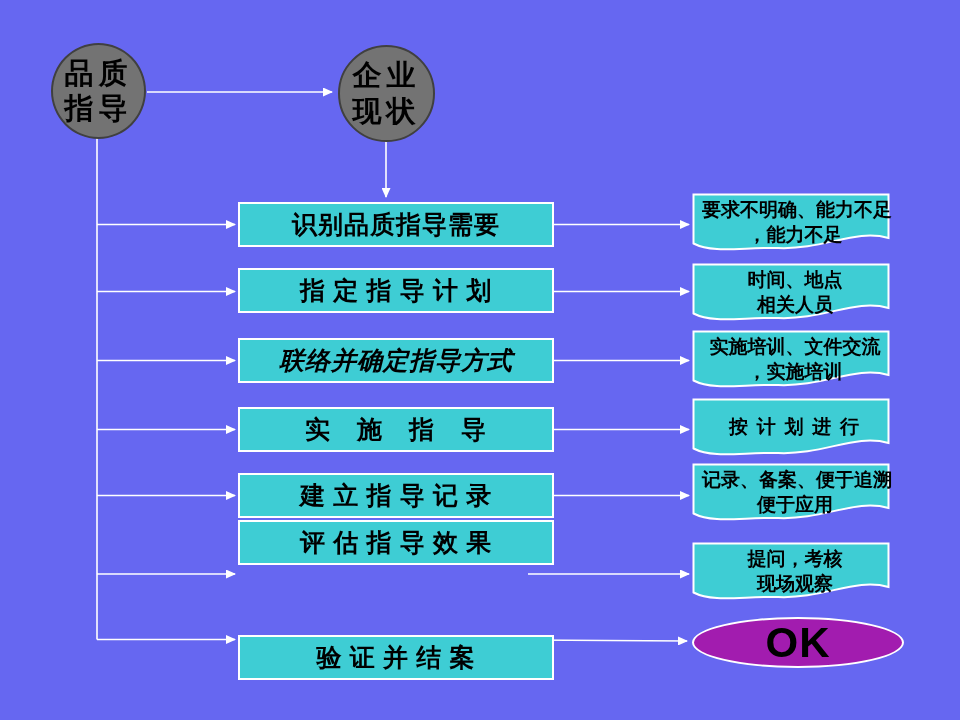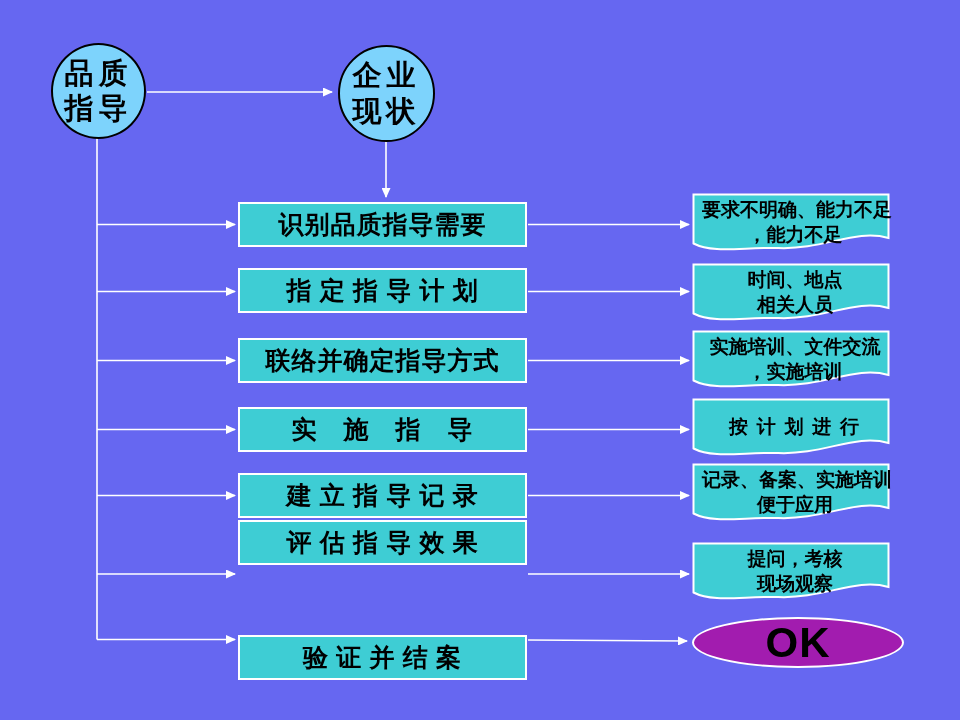--- a/index.html
+++ b/index.html
@@ -7,30 +7,30 @@
     width:960px;height:720px;overflow:hidden;
     background:#6667F1;
     font-family:"Liberation Serif","DejaVu Serif",serif;
   }
   .stage{position:relative;width:960px;height:720px;}
   .wires{position:absolute;left:0;top:0;z-index:1;}
 
   
   .circle{
     position:absolute;z-index:2;border-radius:50%;
-    background:#7dd3fc;border:2px solid #000000;box-sizing:border-box;
+    background:#737373;border:2px solid #404040;box-sizing:border-box;
     display:flex;align-items:center;justify-content:center;
     color:#000;font-weight:bold;font-size:29px;line-height:1.22;
     letter-spacing:5px;text-align:center;
   }
   .circle span{display:block;}
 
   
   .step{
-    position:absolute;z-index:2;left:238px;width:289px;height:45px;
+    position:absolute;z-index:2;left:238px;width:316px;height:45px;
     background:#3ECDD4;border:2px solid #fff;box-sizing:border-box;
     display:flex;align-items:center;justify-content:center;
     color:#000;font-weight:bold;font-size:25px;letter-spacing:1px;
     white-space:nowrap;
   }
 
   
   .note{position:absolute;z-index:2;left:692px;width:198px;height:64px;}
   .note svg{position:absolute;left:0;top:0;width:100%;height:100%;}
   .ntext{
@@ -92,21 +92,21 @@
       <span>现状</span>
     </div>
   </div>
 
   <div class="step" style="top:202px;">
       <span>识别品质指导需要</span>
     </div>
   <div class="step" style="top:268px;">
       <span>指 定 指 导 计 划</span>
     </div>
-  <div class="step" style="top:338px;">
+  <div class="step" style="top:338px;font-style:italic;">
       <span>联络并确定指导方式</span>
     </div>
   <div class="step" style="top:407px;">
       <span>实　施　指　导</span>
     </div>
   <div class="step" style="top:473px;">
       <span>建 立 指 导 记 录</span>
     </div>
   <div class="step" style="top:520px;">
       <span>评 估 指 导 效 果</span>
@@ -149,21 +149,21 @@
     <div class="ntext">
       <span>按 计 划 进 行</span>
         <span></span>
     </div>
   </div>
   <div class="note" style="top:463px;">
     <svg viewBox="0 0 198 64" preserveAspectRatio="none">
       <path d="M1.5,1.5 H196.5 V45 C163,35.5 132,57 86,55 C52,53.8 22,61 1.5,50.5 Z" fill="#3ECDD4" stroke="#fff" stroke-width="2"></path>
     </svg>
     <div class="ntext">
-      <span>记录、备案、实施培训</span>
+      <span>记录、备案、便于追溯</span>
         <span>便于应用</span>
     </div>
   </div>
   <div class="note" style="top:542px;">
     <svg viewBox="0 0 198 64" preserveAspectRatio="none">
       <path d="M1.5,1.5 H196.5 V45 C163,35.5 132,57 86,55 C52,53.8 22,61 1.5,50.5 Z" fill="#3ECDD4" stroke="#fff" stroke-width="2"></path>
     </svg>
     <div class="ntext">
       <span>提问，考核</span>
         <span>现场观察</span>

